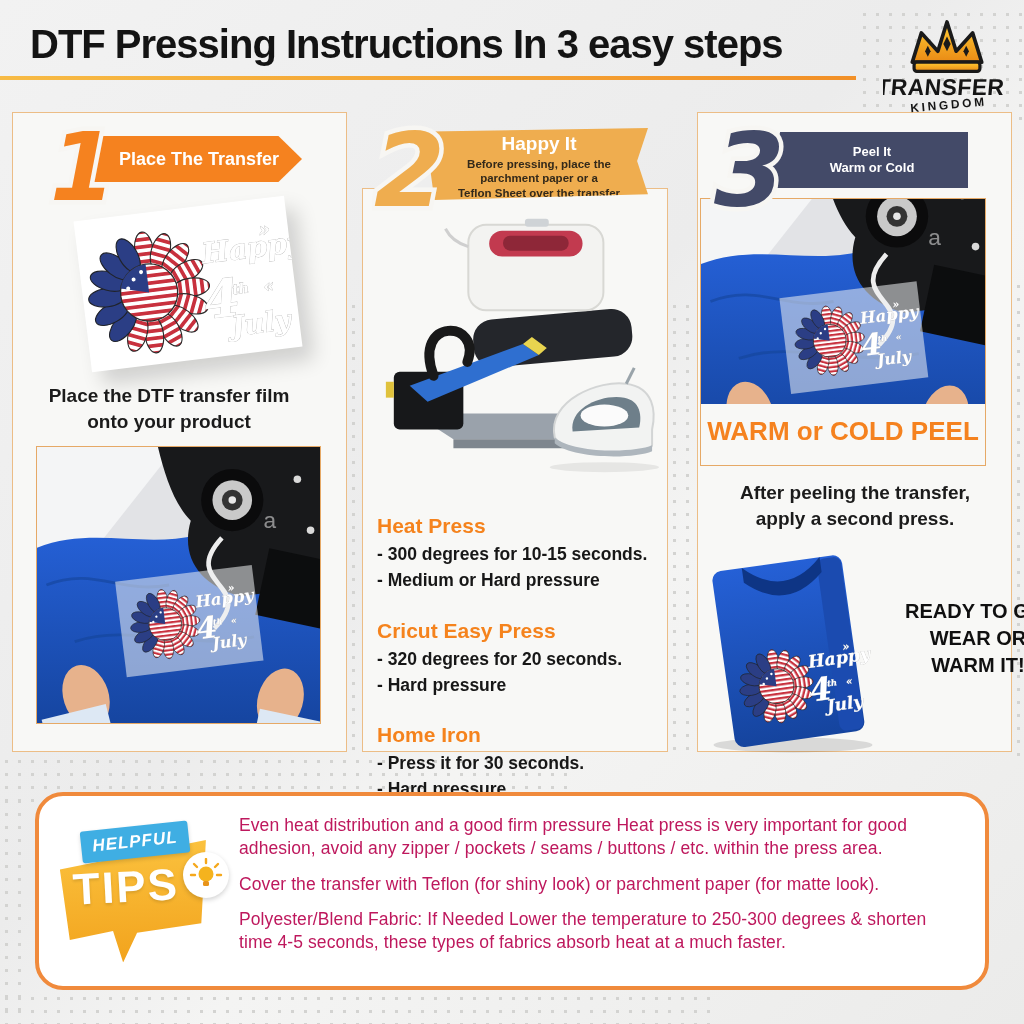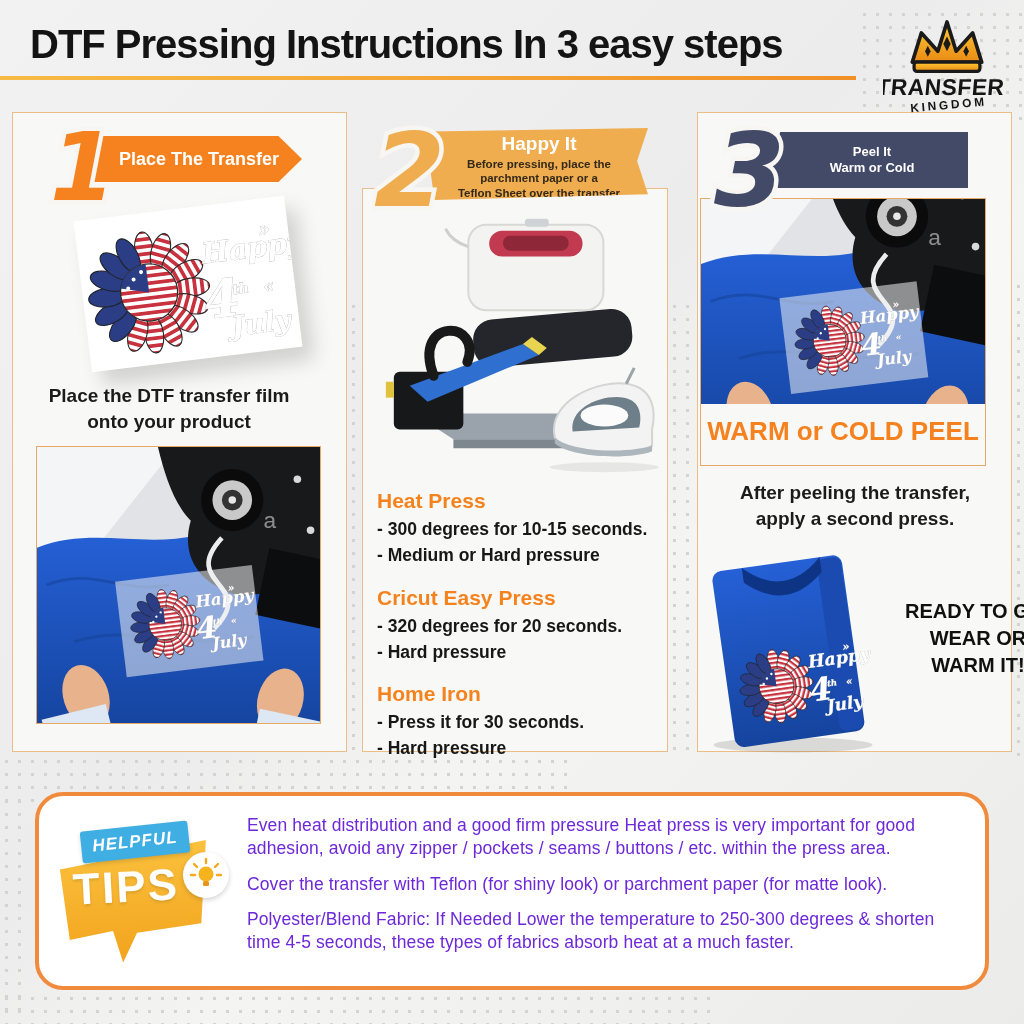--- a/index.html
+++ b/index.html
@@ -40,21 +40,21 @@
           transform:rotate(-7deg); box-shadow:10px 14px 20px rgba(0,0,0,.16); z-index:2; }
   .caption { position:absolute; text-align:center; font-weight:800; color:#1b1b1b; z-index:2;
              font-size:19px; line-height:1.35; }
   .caption1 { left:24px; top:383px; width:290px; }
   .photo1 { position:absolute; left:36px; top:446px; width:285px; height:278px;
             border:1.5px solid #e6a966; z-index:2; }
   .photo1 svg, .peel-photo svg, .film svg { display:block; width:100%; height:100%; }
   
   .devices { position:absolute; left:366px; top:212px; width:298px; height:268px; z-index:2; }
   .specs { position:absolute; left:377px; top:489px; width:284px; z-index:2; }
-  .spec { margin-bottom:17px; }
+  .spec { margin-bottom:17px;margin-top:25px; }
   .spec h3 { font-size:21px; font-weight:800; color:#F5831D; margin-bottom:3px; }
   .spec div { font-size:17.5px; font-weight:700; color:#171717; line-height:1.5; }
   
   .peelbox { position:absolute; left:700px; top:198px; width:286px; height:268px;
              border:1.5px solid #e6a966; z-index:2; background:#f8f8f6; }
   .peel-photo { width:100%; height:205px; overflow:hidden; }
   .peel-label { text-align:center; font-size:26px; font-weight:800; color:#F5821F; margin-top:12px; }
   .caption3 { left:705px; top:480px; width:300px; }
   .folded { position:absolute; left:698px; top:543px; width:190px; height:215px; z-index:2; }
   .ready { position:absolute; left:856px; top:598px; width:152px; text-align:center;
@@ -70,21 +70,21 @@
   .ribbon { position:absolute; left:20px; top:0; width:108px; height:32px; background:#3FAEE3;
             transform:rotate(-6deg); border-radius:3px; display:flex; align-items:center;
             justify-content:center; color:#fff; font-size:17px; font-weight:800;
             font-style:italic; letter-spacing:1px; box-shadow:0 2px 4px rgba(0,0,0,.15); }
   .tips-word { position:absolute; left:12px; top:36px; font-size:44px; font-weight:800;
                color:#fff; transform:rotate(-3deg); letter-spacing:2px;
                text-shadow:0 2px 3px rgba(0,0,0,.12); }
   .bulb { position:absolute; left:122px; top:26px; width:46px; height:46px; background:#fff;
           border-radius:50%; box-shadow:0 2px 5px rgba(0,0,0,.18); display:flex;
           align-items:center; justify-content:center; }
-  .tips-text { position:absolute; left:208px; top:18px; width:700px; color:#6d28d9; }
+  .tips-text { position:absolute; left:200px; top:18px; width:700px; color:#be185d; }
   .tips-text p { font-size:17.5px; line-height:1.3; margin-bottom:13px; letter-spacing:.1px; }
 </style>
 </head>
 <body>
 
 <svg width="0" height="0" style="position:absolute" aria-hidden="true">
   <defs>
     <pattern id="stripes" width="8" height="8" patternUnits="userSpaceOnUse">
       <rect width="8" height="8" fill="#ffffff"></rect>
         <rect width="8" height="4" fill="#C8313E"></rect>

